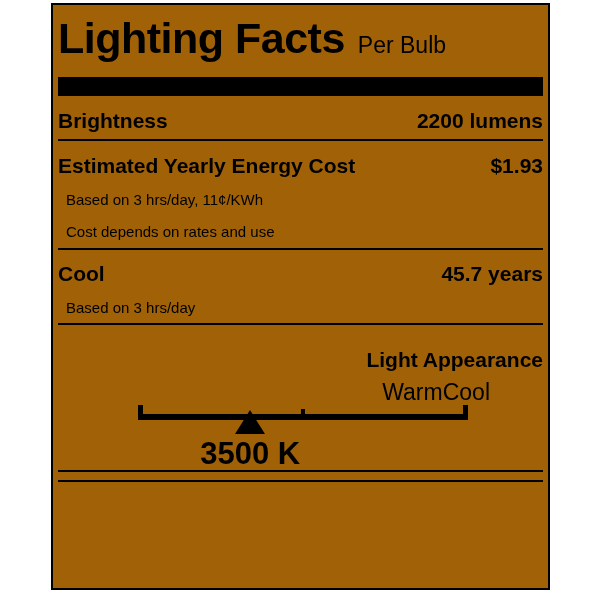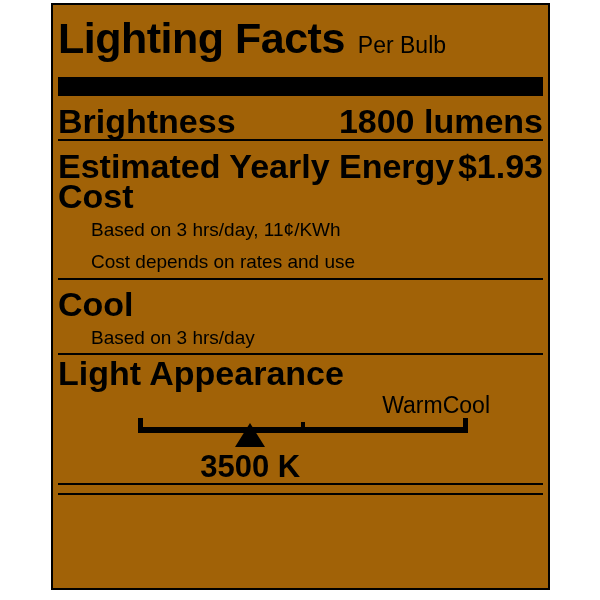--- a/index.html
+++ b/index.html
@@ -36,34 +36,34 @@
   }
   .black-bar {
     margin-top: 5px;
     height: 19px;
     background: #000;
   }
   .row {
     display: flex;
     justify-content: space-between;
     align-items: baseline;
-    font-size: 34px;
+    font-size: 21px;
     font-weight: bold;
     line-height: 30px;
   }
   .row.brightness    { margin-top: 10px; }
   .row.energy-cost   { margin-top: 10px; }
   .row.life          { margin-top: 9px; }
-  .row.appearance    { margin-top: 3px; }
+  .row.appearance    { margin-top: 20px; justify-content: flex-end; }
   .row.energy-used   { margin-top: 9px; }
   .sub-note {
-    font-size: 19px;
+    font-size: 15px;
     font-weight: normal;
     line-height: 26px;
-    margin-left: 33px;
+    margin-left: 8px;
   }
   .sub-note.n1 { margin-top: 6px; }
   .sub-note.n2 { margin-top: 6px; }
   .divider {
     height: 2px;
     background: #000;
   }
   .divider.d1 { margin-top: 3px; }
   .divider.d2 { margin-top: 3px; }
   .divider.d3 { margin-top: 2px; }
@@ -138,36 +138,37 @@
 <div class="facts-label">
 
   <div class="title-row">
     <span class="title">Lighting Facts</span><span class="per-unit">Per Bulb</span>
   </div>
 
   <div class="black-bar"></div>
 
   <div class="row brightness">
     <span>Brightness</span>
-    <span>1800 lumens</span>
+    <span>2200 lumens</span>
   </div>
 
   <div class="divider d1"></div>
 
   <div class="row energy-cost">
     <span>Estimated Yearly Energy Cost</span>
     <span>$1.93</span>
   </div>
   <div class="sub-note n1">Based on 3 hrs/day, 11¢/KWh</div>
   <div class="sub-note n2">Cost depends on rates and use</div>
 
   <div class="divider d2"></div>
 
   <div class="row life">
     <span>Cool</span>
+    <span>45.7 years</span>
   </div>
   <div class="sub-note n1">Based on 3 hrs/day</div>
 
   <div class="divider d3"></div>
 
   <div class="row appearance">
     <span>Light Appearance</span>
   </div>
 
   <div class="warm-cool-row">

